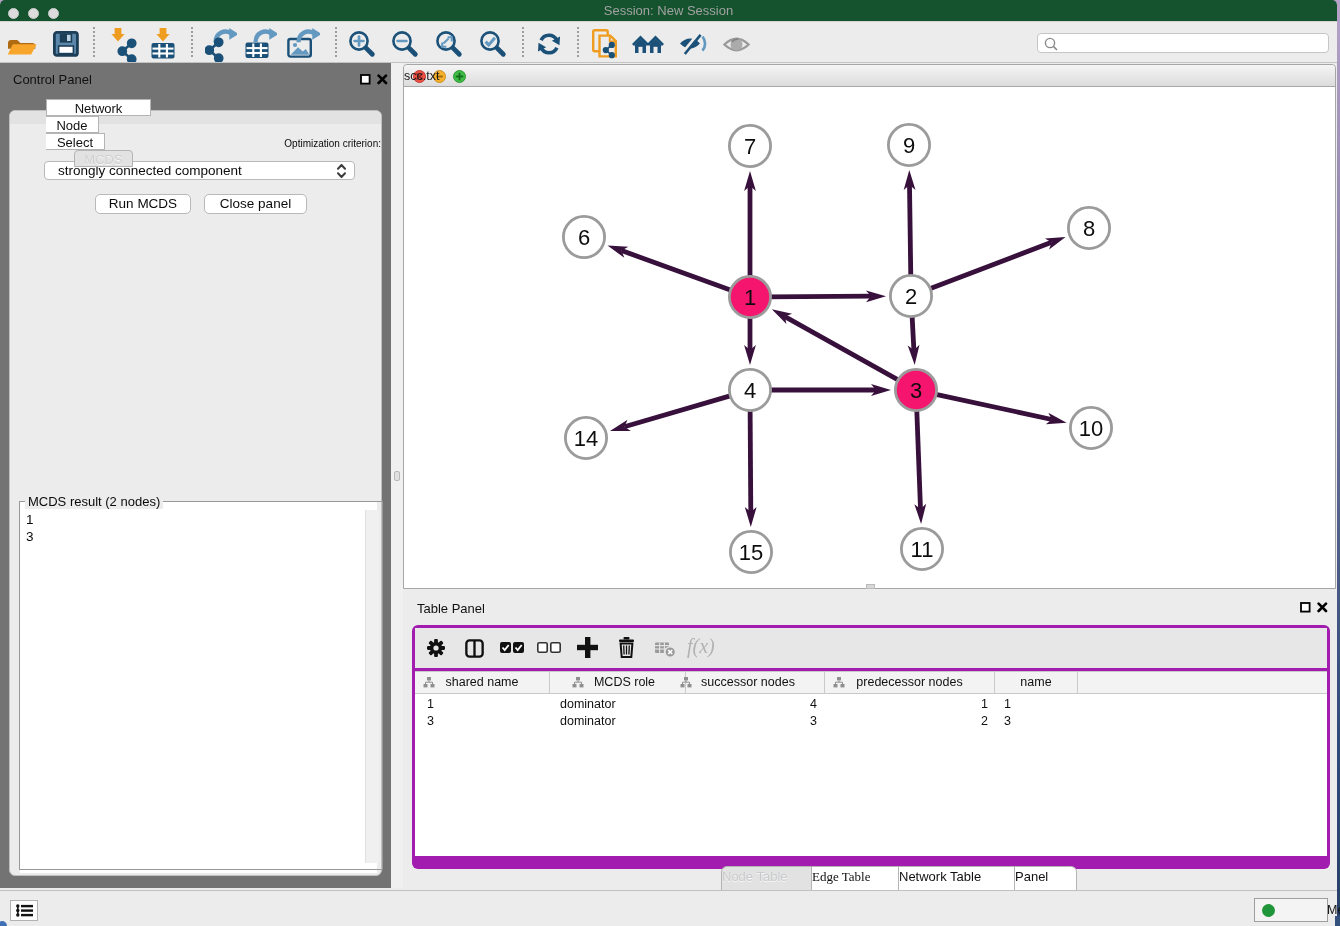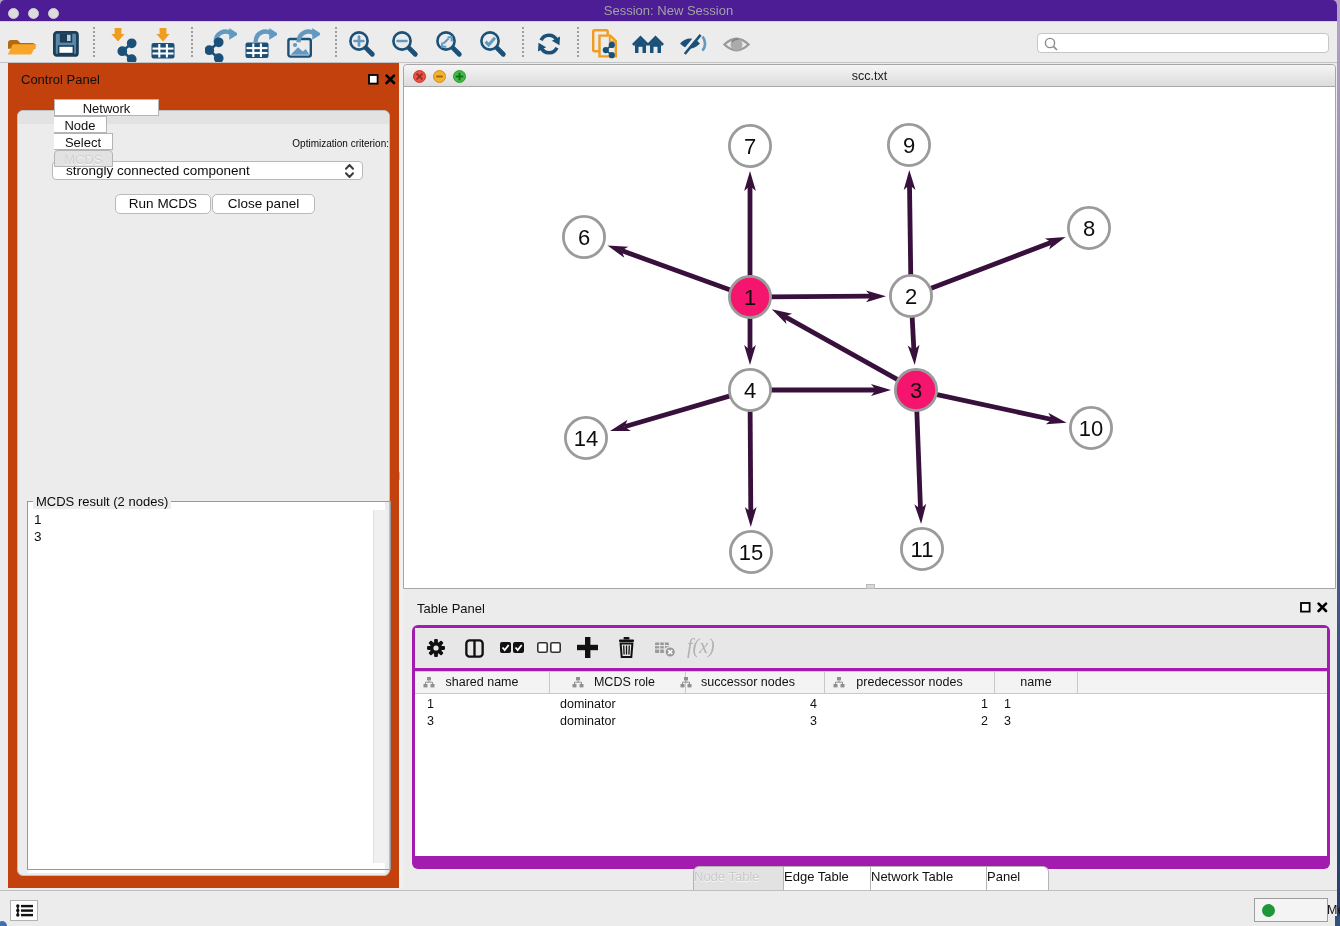--- a/index.html
+++ b/index.html
@@ -1,46 +1,46 @@
 <!DOCTYPE html>
 <html><head><meta charset="utf-8"><style>
 html,body{margin:0;padding:0;}
 body{width:1340px;height:926px;overflow:hidden;position:relative;background:#ececec;
  font-family:"Liberation Sans",sans-serif;}
 .abs{position:absolute;}
 #deskTop{left:0;top:0;width:1340px;height:3px;background:#b7a3c9;}
 #deskRight{right:0;top:0;width:3px;height:926px;background:linear-gradient(#b7a3c9,#9187ae 25%,#55618c 55%,#2e4a7a 80%,#274069);}
 #win{left:0;top:2px;width:1337px;height:924px;background:#ececec;border-radius:5px 5px 0 0;}
-#titlebar{left:0;top:0;width:1337px;height:21px;background:#4c1d95;border-bottom:1px solid #d2d2d2;border-radius:5px 5px 0 0;}
+#titlebar{left:0;top:0;width:1337px;height:21px;background:#14532d;border-bottom:1px solid #d2d2d2;border-radius:5px 5px 0 0;}
 .tl{position:absolute;top:7.5px;width:11px;height:11px;border-radius:50%;background:#dcdcdc;border:1px solid #c9c9c9;box-sizing:border-box;}
 #wtitle{position:absolute;top:3px;left:0;width:1337px;text-align:center;font-size:13px;color:#a2a2a2;}
 #toolbar{left:0;top:22px;width:1337px;height:40px;background:#ececec;border-bottom:1px solid #c3c3c3;}
 .ticon{position:absolute;top:0;}
 .tsep{position:absolute;top:5px;height:30px;width:0;border-left:2px dotted #9d9d9d;}
 #search{position:absolute;left:1037px;top:11px;width:292px;height:20px;background:#fff;border:1px solid #c6c6c6;border-radius:4px;box-sizing:border-box;}
 
-#cpanel{left:8px;top:63px;width:391px;height:825px;background:#c2410c;}
+#cpanel{left:0;top:63px;width:391px;height:825px;background:#737373;}
 .phead{font-size:13px;color:#111;}
 .tabrow{position:absolute;display:flex;z-index:5;flex-direction:column;}
 .tab{box-sizing:border-box;border:1px solid #b4b4b4;background:#fff;color:#111;font-size:13px;text-align:center;padding-top:1px;height:17px;}
-.tabsel{background:#e2e2e2;color:#ced0d2;text-shadow:0 1px 0 #f8f8f8;border-radius:4px 4px 0 0;}
+.tabsel{background:#e2e2e2;color:#ced0d2;text-shadow:0 1px 0 #f8f8f8;border-radius:4px 4px 0 0;margin-left:28px;}
 #cpbox{position:absolute;left:9px;top:47px;width:373px;height:766px;background:#ececec;border:1px solid #c0c0c0;border-radius:6px;box-sizing:border-box;}
 #cpstrip{position:absolute;left:0;top:0;width:100%;height:13px;background:#e2e2e2;border-radius:6px 6px 0 0;}
 #optlabel{position:absolute;left:0;top:27px;width:100%;text-align:right;font-size:10px;color:#0b0b0b;}
 #combo{position:absolute;left:34px;top:50px;width:311px;height:19px;background:#fff;border:1px solid #b9b9b9;border-radius:4px;box-sizing:border-box;font-size:13.5px;color:#0b0b0b;line-height:17px;padding-left:13px;}
 .btn{position:absolute;height:20px;background:#fff;border:1px solid #b9b9b9;border-radius:5px;box-sizing:border-box;font-size:13.5px;color:#0b0b0b;text-align:center;line-height:18px;}
 #grpwhite{position:absolute;left:10px;top:391px;width:357px;height:371px;background:#fff;}
 #grp{position:absolute;left:9px;top:390px;width:362px;height:367px;border:1px solid #989898;}
 #grplbl{position:absolute;left:5px;top:-8px;background:#ececec;font-size:13px;color:#0b0b0b;padding:0 3px;white-space:nowrap;}
 #grpscroll{position:absolute;right:3px;top:8px;width:13px;height:353px;background:#f0f0f0;border-left:1px solid #e0e0e0;}
 
 #nwin{left:403px;top:64px;width:933px;height:525px;background:#fff;border:1px solid #a6a6a6;box-sizing:border-box;border-radius:4px 4px 0 0;}
 #ntitle{position:absolute;left:0;top:0;width:100%;height:22px;background:linear-gradient(#f5f5f5,#dcdcdc);border-bottom:1px solid #a8a8a8;border-radius:4px 4px 0 0;box-sizing:border-box;}
 .mtl{position:absolute;top:4.5px;width:13px;height:13px;border-radius:50%;box-sizing:border-box;}
-#ntext{position:absolute;top:4px;left:0;width:100%;text-align:center;font-size:12.5px;color:#1a1a1a;}
+#ntext{position:absolute;top:4px;left:0;width:100%;text-align:left;font-size:12.5px;color:#1a1a1a;}
 
 #tpanel{left:403px;top:592px;width:933px;height:296px;background:#ececec;}
 #tbox{position:absolute;left:9px;top:33px;width:918px;height:244px;background:#a21caf;border-radius:6px;}
 #ttool{position:absolute;left:3px;top:3px;width:912px;height:40px;background:#e7e7e7;}
 #thead{position:absolute;left:3px;top:46px;width:912px;height:23px;background:#f3f3f3;border-top:1px solid #c9c9c9;border-bottom:1px solid #c9c9c9;box-sizing:border-box;}
 .hcell{position:absolute;top:0;height:21px;border-right:1px solid #c9c9c9;box-sizing:border-box;font-size:12.5px;color:#111;text-align:center;line-height:21px;}
 #tbody{position:absolute;left:3px;top:69px;width:912px;height:162px;background:#fff;font-size:12.5px;color:#111;}
 .trow{position:absolute;height:17px;line-height:17px;}
 #tabbar2{position:absolute;left:290px;top:274px;display:flex;}
 .tab2{box-sizing:border-box;border:1px solid #b4b4b4;background:#fff;color:#111;font-size:13px;text-align:left;height:36px;line-height:19px;}
@@ -233,21 +233,21 @@
   </div>
   <div id="cpbox">
     <div id="cpstrip"></div>
     <div id="optlabel">Optimization criterion:</div>
     <div id="combo">strongly connected component<svg style="position:absolute;right:8px;top:2px;" width="9" height="14" viewBox="0 0 9 14">
           <g stroke="#3c3c3c" stroke-width="2" fill="none" stroke-linecap="round" stroke-linejoin="round">
             <path d="M1 4.7 L4.5 1 L8 4.7"></path>
             <path d="M1 9.3 L4.5 13 L8 9.3"></path>
           </g>
         </svg></div>
-    <div class="btn" style="left:85px;top:83px;width:96px;margin-left:12px;">Run MCDS</div>
+    <div class="btn" style="left:85px;top:83px;width:96px;">Run MCDS</div>
     <div class="btn" style="left:194px;top:83px;width:103px;">Close panel</div>
     <div id="grpwhite"></div>
       <div id="grp">
       <div id="grplbl">MCDS result (2 nodes)</div>
       <div style="position:absolute;left:6px;top:9px;font-size:13.5px;color:#0b0b0b;line-height:17px;">1<br>3</div>
       <div id="grpscroll"></div>
     </div>
   </div>
 </div>
 <div class="abs" id="nwin">
@@ -461,21 +461,21 @@
         <div class="trow" style="left:589px;top:2.0px;">1</div>
         <div class="trow" style="left:12px;top:18.5px;">3</div>
         <div class="trow" style="left:145px;top:18.5px;">dominator</div>
         <div class="trow" style="left:260px;top:18.5px;width:142px;text-align:right;">3</div>
         <div class="trow" style="left:413px;top:18.5px;width:160px;text-align:right;">2</div>
         <div class="trow" style="left:589px;top:18.5px;">3</div>
       </div>
   </div>
   <div id="tabbar2">
     <div class="tab2 tabsel" style="width:91px;border-radius:6px 0 0 6px;">Node Table</div>
-    <div class="tab2" style="width:87px;border-left:none;">Edge Table</div>
+    <div class="tab2" style="width:87px;border-left:none;font-family:Liberation Serif, serif;">Edge Table</div>
     <div class="tab2" style="width:116px;border-left:none;">Network Table</div>
     <div class="tab2" style="width:62px;border-radius:0 6px 6px 0;border-left:none;">Panel</div>
   </div>
 </div>
 <div class="abs" id="status">
   <div id="listbtn">
       <svg style="position:absolute;left:5px;top:3px;" width="17" height="13" viewBox="0 0 17 13">
         <g fill="#111">
           <rect x="1.1" y="2" width="1.5" height="9"></rect>
           <circle cx="1.8" cy="2" r="1.7"></circle>

